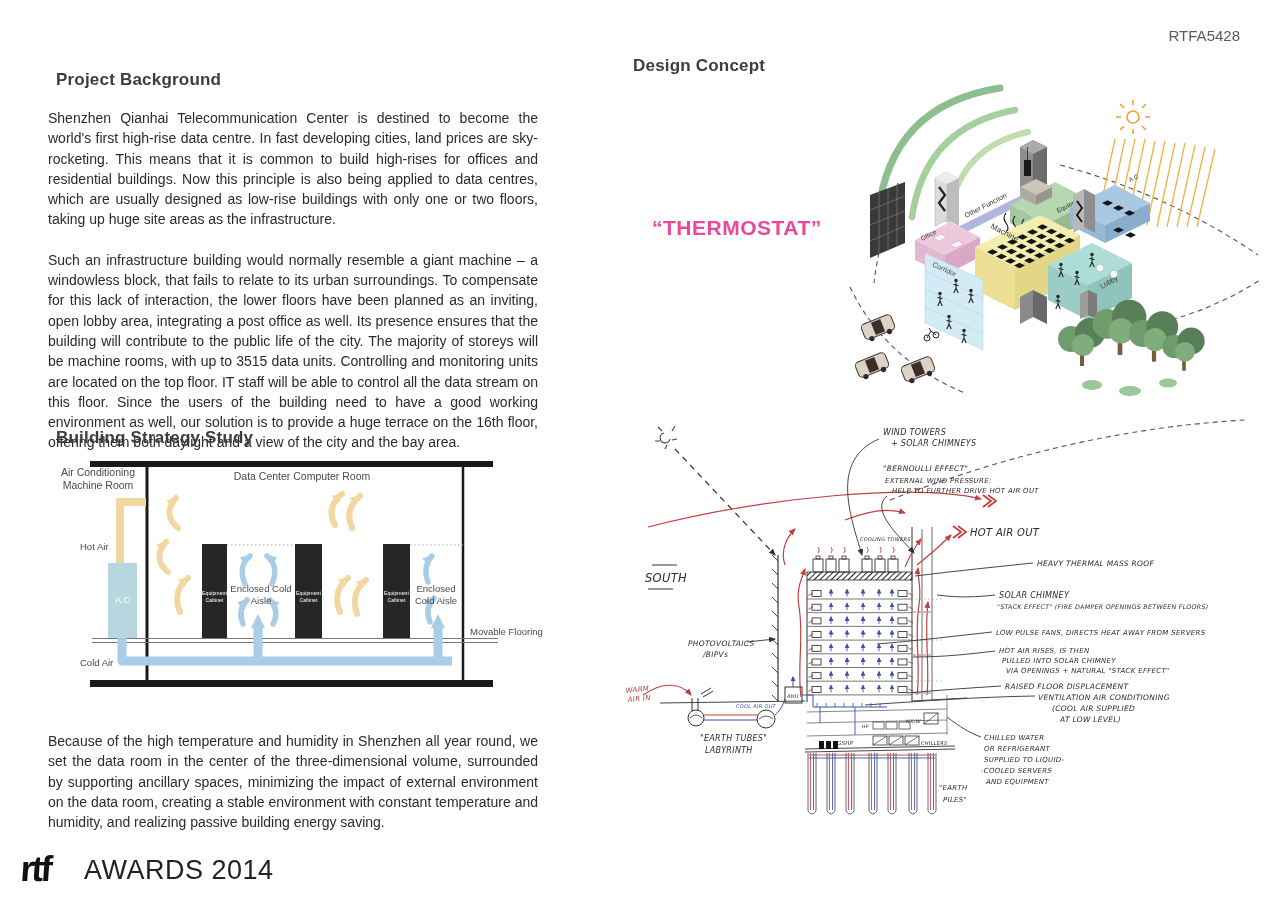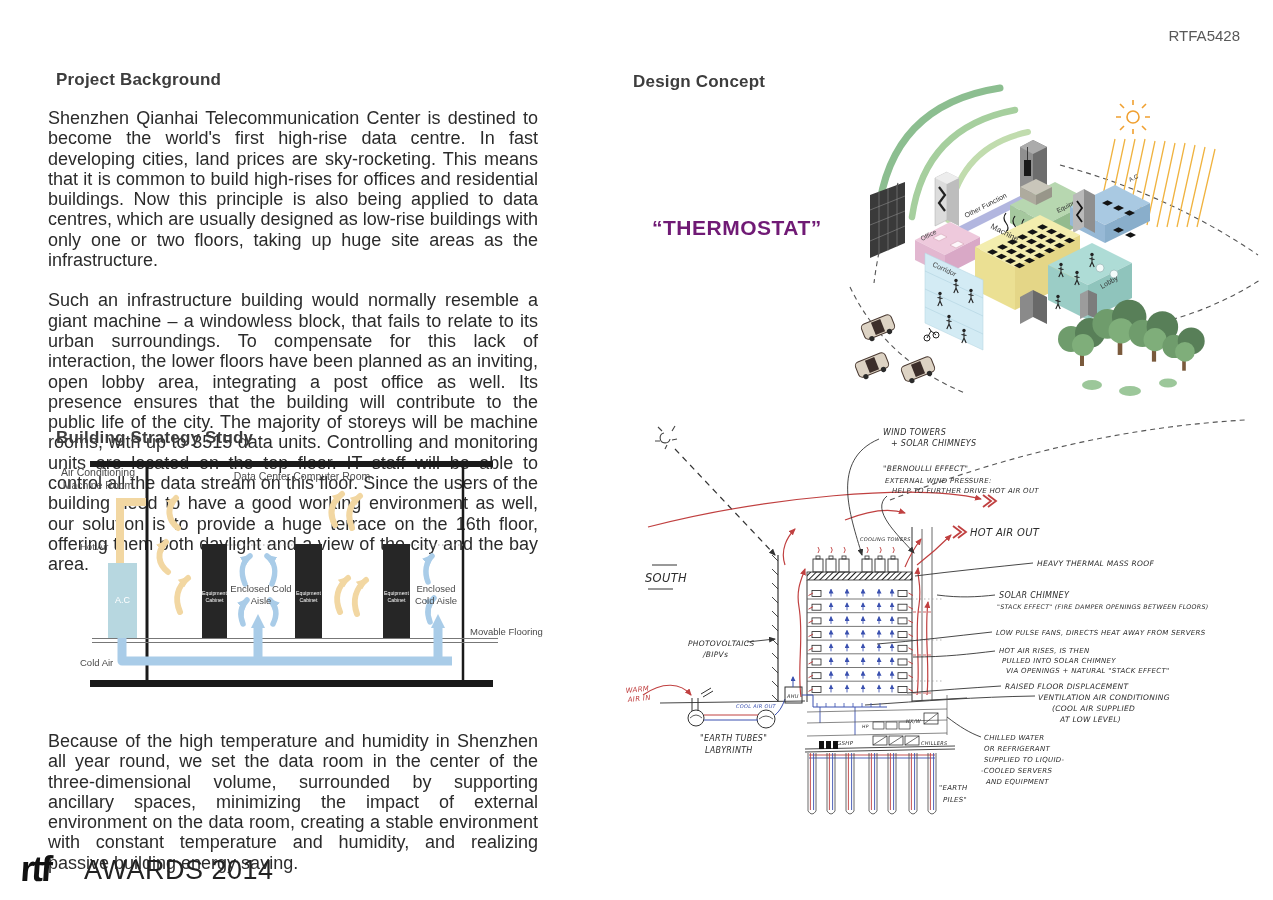--- a/index.html
+++ b/index.html
@@ -1,22 +1,22 @@
 <!DOCTYPE html>
 <html><head>
 <meta charset="utf-8">
 <style>
   html,body{margin:0;padding:0;background:#fff;}
   #page{position:relative;width:1273px;height:900px;background:#ffffff;overflow:hidden;
         font-family:"Liberation Sans",sans-serif;color:#2e2e2e;}
   .abs{position:absolute;}
   h2.sec{font-size:17px;font-weight:700;color:#3d3d3d;margin:8px;letter-spacing:.2px;}
-  p.body{font-size:18px;line-height:20.3px;text-align:justify;margin:0;color:#2b2b2b;}
+  p.body{font-size:14px;line-height:20.3px;text-align:justify;margin:0;color:#2b2b2b;}
   #code{font-size:15px;color:#595959;}
-  #thermo{font-size:21px;font-weight:700;color:#701a75;letter-spacing:.5px;}
+  #thermo{font-size:21px;font-weight:700;color:#ec4899;letter-spacing:.5px;}
   .logo-row{display:flex;align-items:center;gap:10px;}
   .logo-text{font-size:27px;color:#222;letter-spacing:.5px;}
   svg text{font-family:"Liberation Sans",sans-serif;}
   svg text.hand{font-family:"DejaVu Sans",sans-serif;font-style:italic;letter-spacing:.3px;fill:#2c2c2c;}
   svg text.hand.red{fill:#c04040;}
   svg text.hand.blue{fill:#3a50b0;}
   svg text.diag{fill:#4a4a4a;}
 </style>
 </head>
 <body>
@@ -115,21 +115,21 @@
 
   <p class="body abs" style="left:48px;top:731px;width:490px;">Because of the high temperature and humidity in Shenzhen all year round, we set the data room in the center of the three-dimensional volume, surrounded by supporting ancillary spaces, minimizing the impact of external environment on the data room, creating a stable environment with constant temperature and humidity, and realizing passive building energy saving.</p>
 
   <div class="abs logo-row" style="left:22px;top:850px;">
     <svg width="52" height="40" viewBox="0 0 52 40">
       <text x="0" y="31" font-size="36" font-weight="bold" font-family="DejaVu Sans, sans-serif" letter-spacing="-3" transform="skewX(-4)" fill="#111">rtf</text>
     </svg>
     <span class="logo-text">AWARDS 2014</span>
   </div>
 
-  <h2 class="sec abs" style="left:625px;top:64px;">Design Concept</h2>
+  <h2 class="sec abs" style="left:625px;top:48px;">Design Concept</h2>
   <div class="abs" id="thermo" style="left:652px;top:216px;">“THERMOSTAT”</div>
 
   <svg class="abs" style="left:830px;top:75px;" width="443" height="430" viewBox="0 0 443 430">
     <defs>
       <g id="person">
           <circle cx="0" cy="-6.5" r="1.7" fill="#222"></circle>
           <path d="M0,-4.5 L0,1 M0,1 L-2.2,6 M0,1 L2.2,6 M-2.5,-2.5 L2.5,-1.5" stroke="#222" stroke-width="1.1" fill="none"></path>
         </g>
       <g id="srv">
           <polygon points="0,0 5.5,-2.8 11,0 5.5,2.8" fill="#141414"></polygon>

